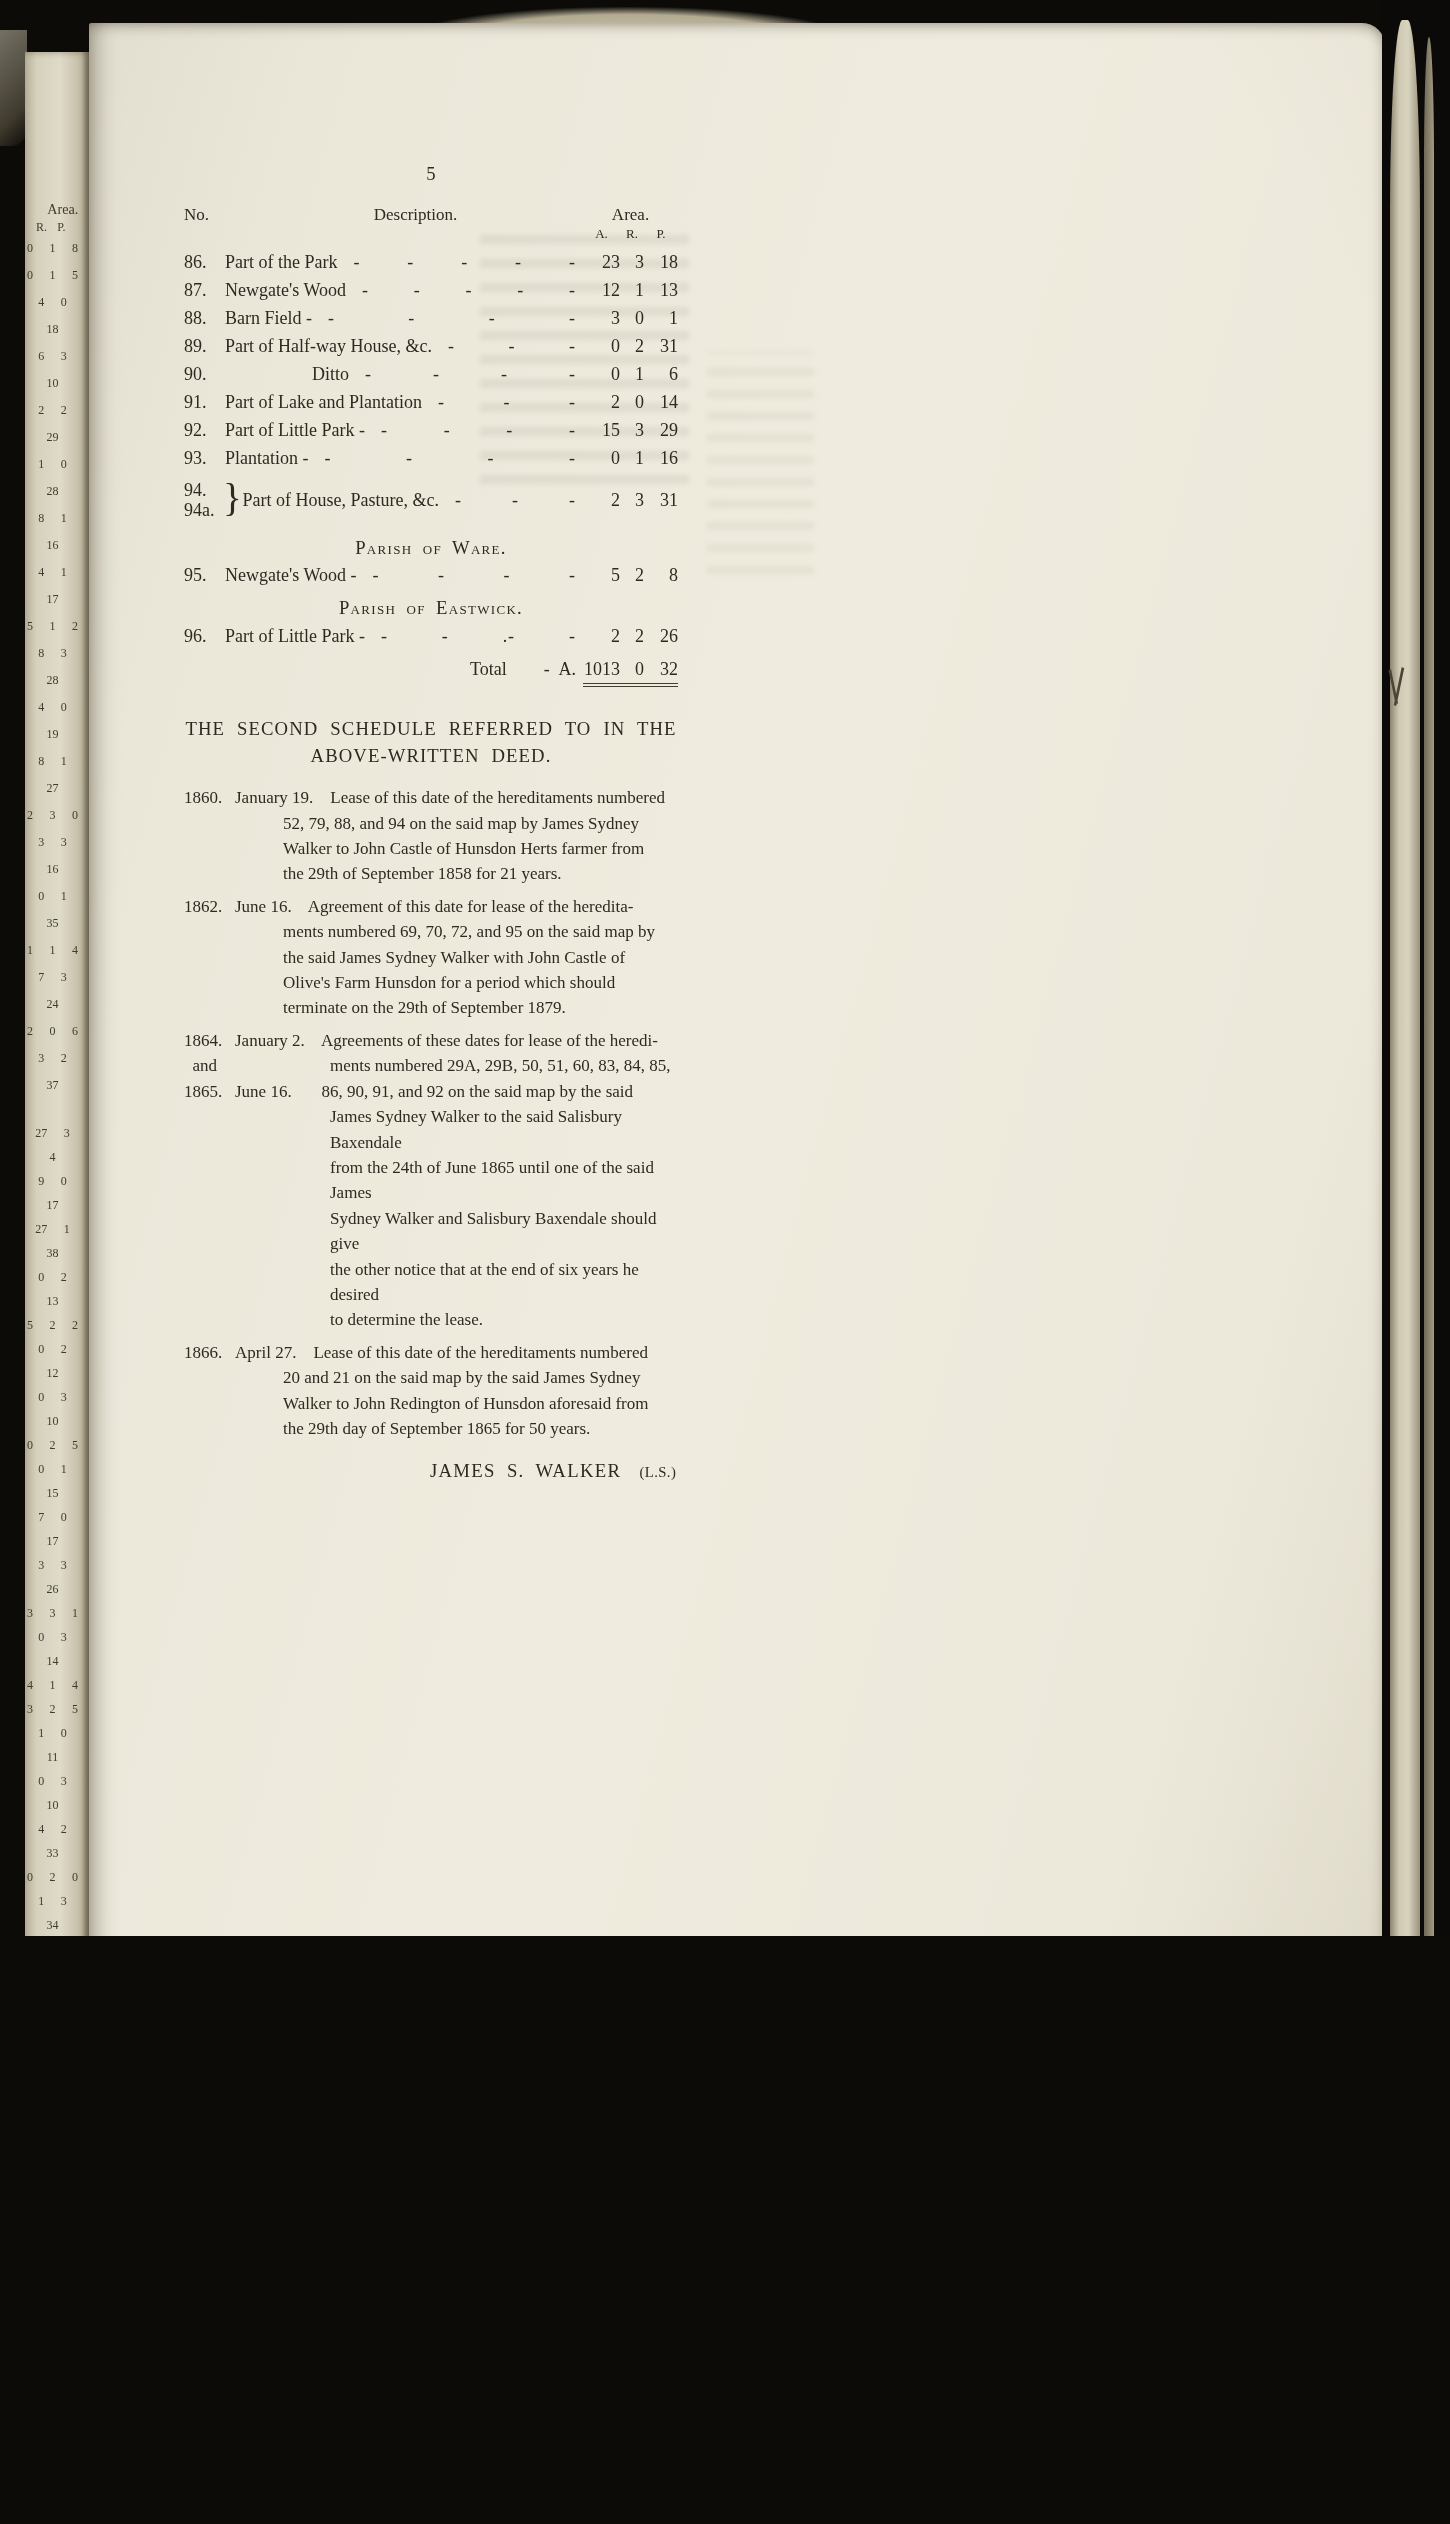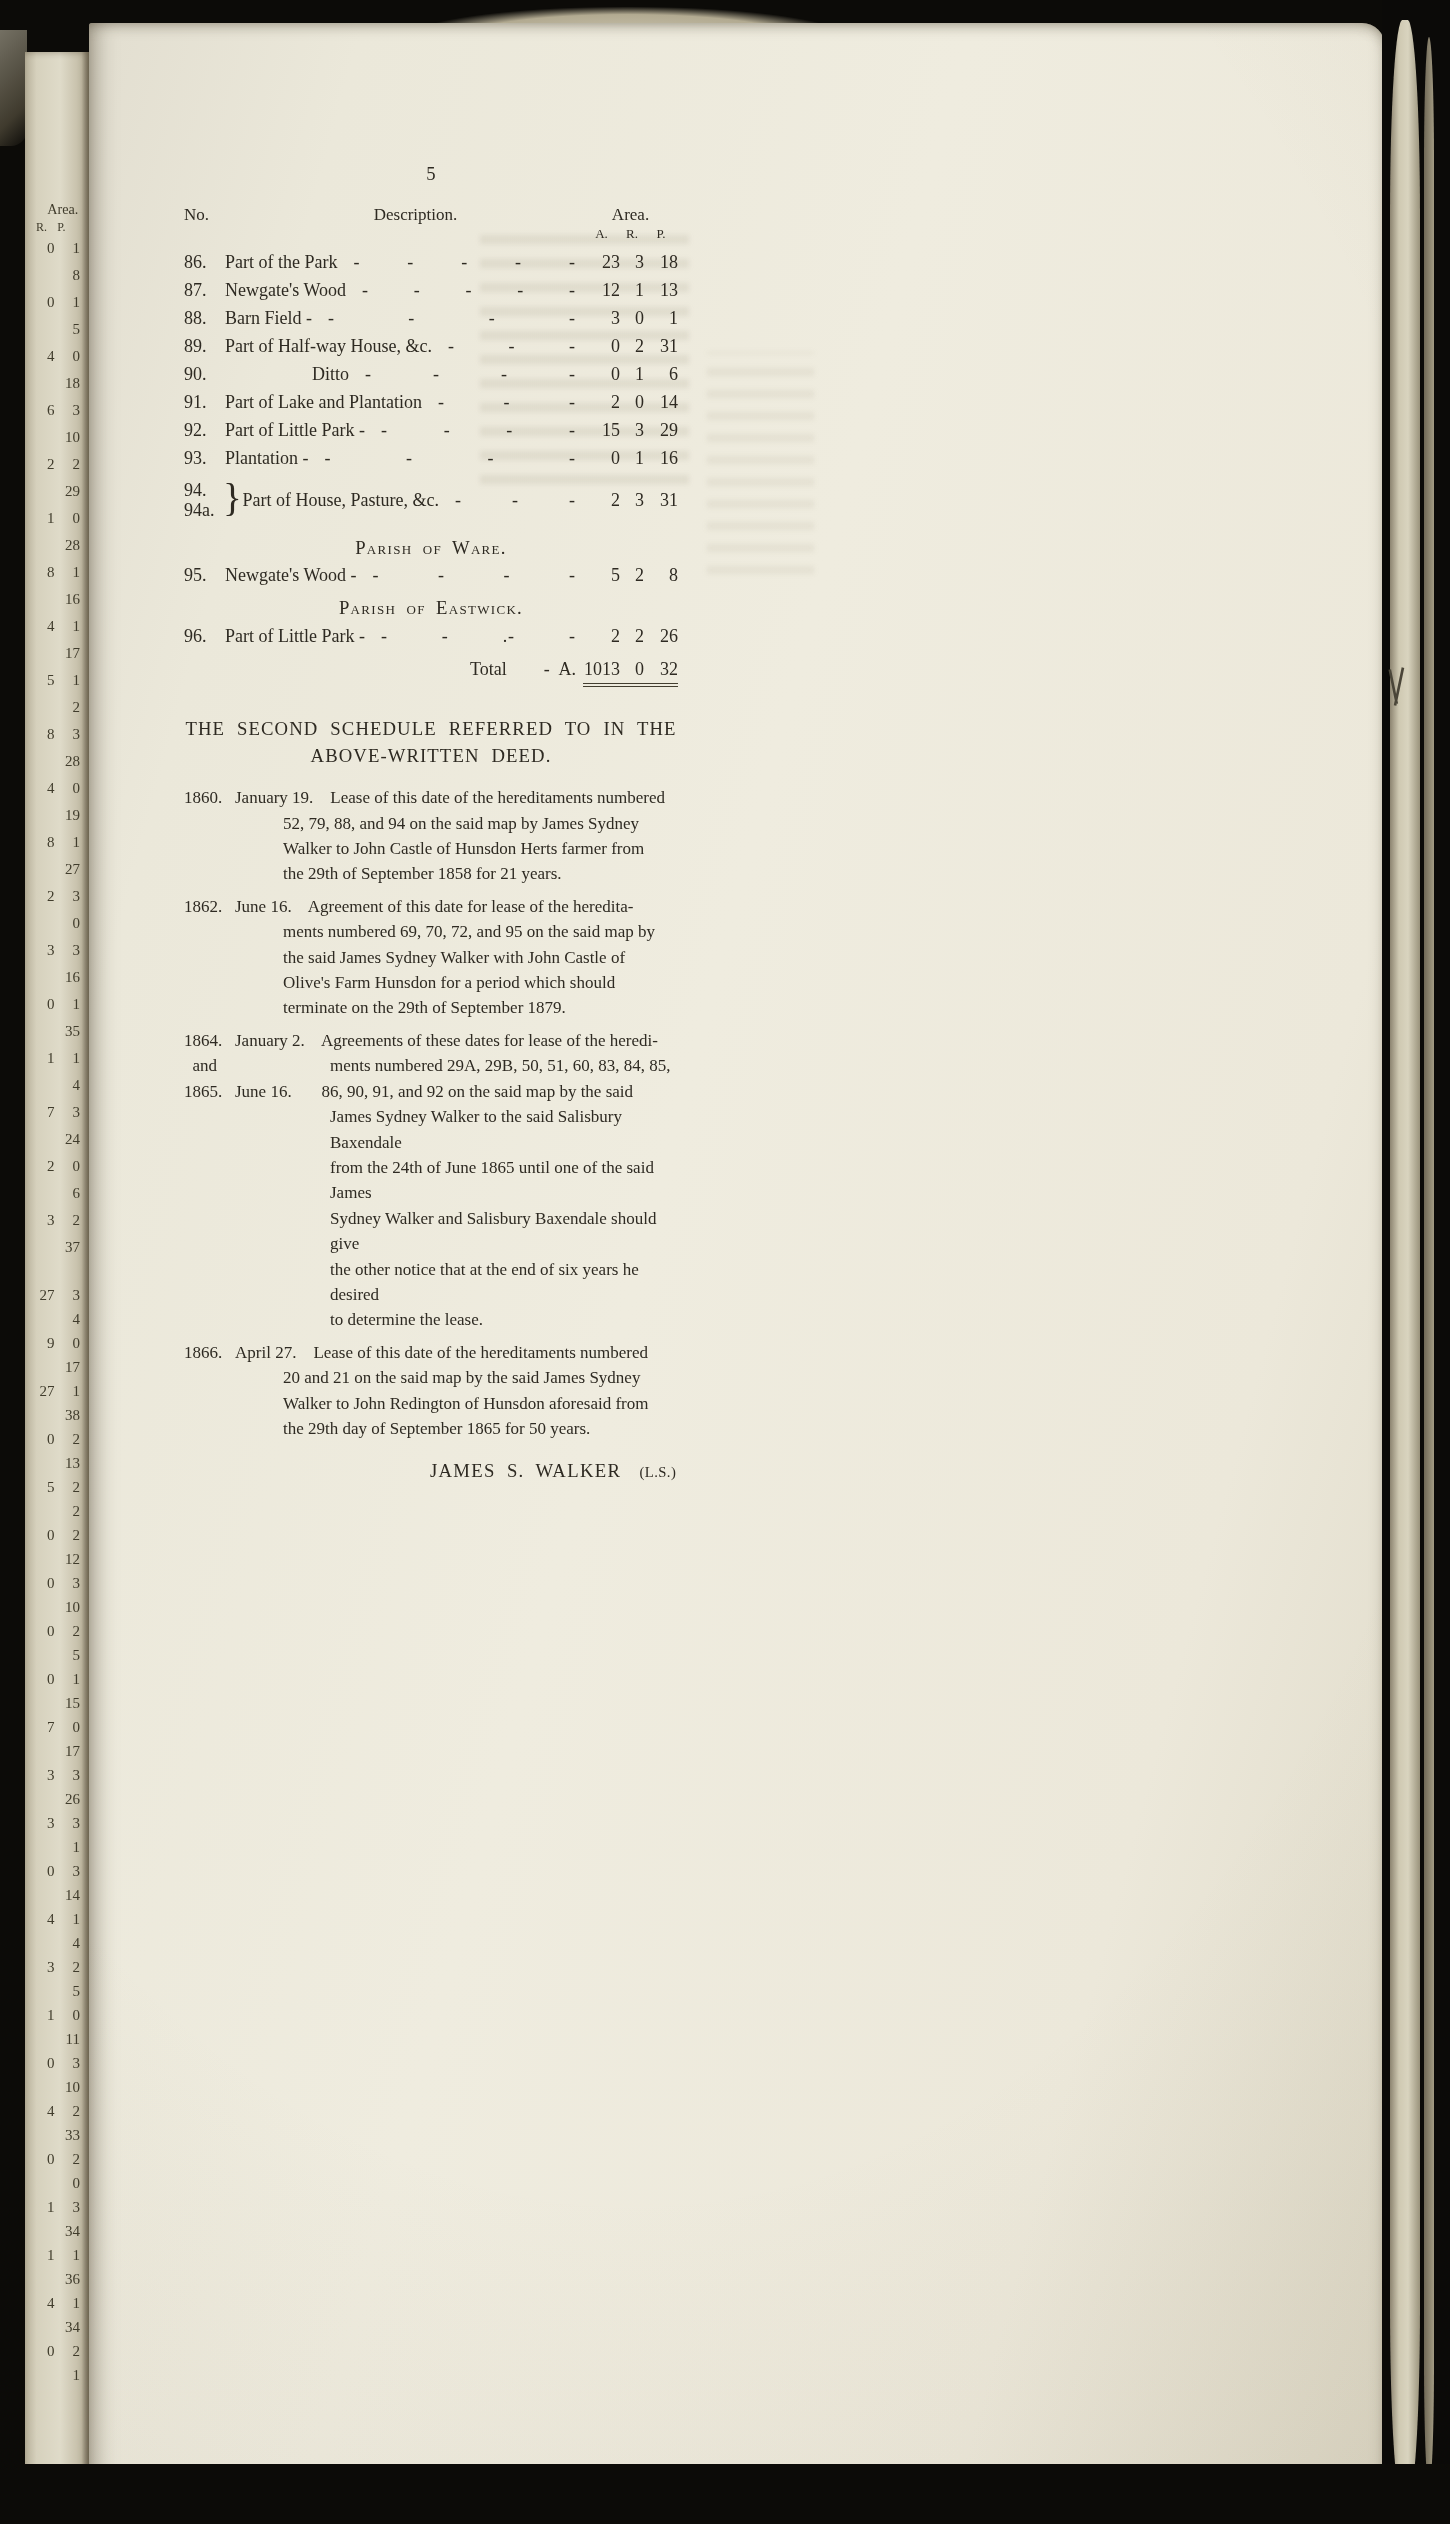--- a/index.html
+++ b/index.html
@@ -1,20 +1,20 @@
 <!DOCTYPE html>
 <html style="font-size:14.2px"><head>
 <meta charset="utf-8">
 <style>
   html,body{margin:0;padding:0;}
   body{
     width:1450px;height:2525px;background:#0c0b08;overflow:hidden;
     font-family:"Liberation Serif","DejaVu Serif",serif;
   }
-  .scene{position:relative;width:1450px;height:2464px;background:#0c0b08;overflow:hidden;text-decoration:underline;}
+  .scene{position:relative;width:1450px;height:1936px;background:#0c0b08;overflow:hidden;text-decoration:underline;}
 
   
   .top-curve{position:absolute;left:405px;top:7.1px;width:445px;height:34px;border-radius:50%;
     background:radial-gradient(ellipse at 50% 100%, #cfc9b4 0%, #b2aa91 55%, rgba(0,0,0,0) 72%);}
   .corner-sliver{position:absolute;left:0;top:30px;width:27px;height:116px;opacity:.55;
     background:linear-gradient(135deg,#c9c3ae 0%,#6a624d 70%,rgba(0,0,0,0) 100%);border-radius:0 0 16px 0;}
   .stack-right{position:absolute;right:0;top:0;width:68px;height:2525px;background:#0b0a08;}
   .stack-page{position:absolute;left:8px;top:19.6px;width:30px;height:2482px;border-radius:12.4px/196px;
     background:linear-gradient(90deg,#8d8571 0%,#cfc9b2 30%,#d9d4bf 60%,#9a937c 100%);}
   .stack-page2{position:absolute;left:42px;top:37px;width:9.8px;height:2450px;border-radius:7.1px/178px;
@@ -22,21 +22,21 @@
   .bottom-edge{position:absolute;left:64px;top:2502px;width:1321px;height:11.6px;border-radius:0 0 7.1px 7.1px;
     background:linear-gradient(#b5ad94,#6e6753);}
   .edge-mark{position:absolute;left:1387px;top:665px;width:19.6px;height:44px;}
 
   
   .prev{position:absolute;left:25px;top:52px;width:64px;height:2447px;overflow:hidden;color:#403c2c;
     background:linear-gradient(90deg,#b7b09a 0%,#d6d1bd 18%,#dfdbc9 55%,#c3bca6 88%,#8d8570 100%);
     box-shadow:inset -3.6px 0 7.1px rgba(40,30,10,.38);}
   .m-head{margin-top:149px;text-align:right;padding-right:10.7px;font-size:14.2px;}
   .m-sub{text-align:center;padding-right:12.4px;font-size:12px;margin-top:1.8px;word-spacing:7.1px;}
-  .m-nums{white-space:pre-wrap;text-align:right;padding-right:9px;font-size:15px;line-height:27px;word-spacing:5.3px;}
+  .m-nums{white-space:pre-wrap;text-align:center;padding-right:9px;font-size:12px;line-height:27px;word-spacing:5.3px;}
   .m-nums.second{line-height:24px;margin-top:22px;}
 
   
   .page{position:absolute;left:89px;top:23px;width:1296px;height:2479px;color:#2e2a22;
     background:linear-gradient(105deg,#e2ded0 0%,#ebe8da 14%,#efecdf 45%,#ece8da 78%,#ddd8c6 100%);
     border-radius:2.7px 23px 7.1px 2.7px;
     box-shadow:inset 14.2px 0 23px -10.7px rgba(60,50,30,.5), inset -7.1px 0 16px -9px rgba(80,70,50,.55),
                inset 0 9px 16px -10.7px rgba(70,60,40,.45);}
   .page::after{content:"";position:absolute;inset:0;pointer-events:none;border-radius:inherit;
     background:radial-gradient(120% 90% at 42% 38%, rgba(0,0,0,0) 55%, rgba(120,105,75,.14) 100%);}

